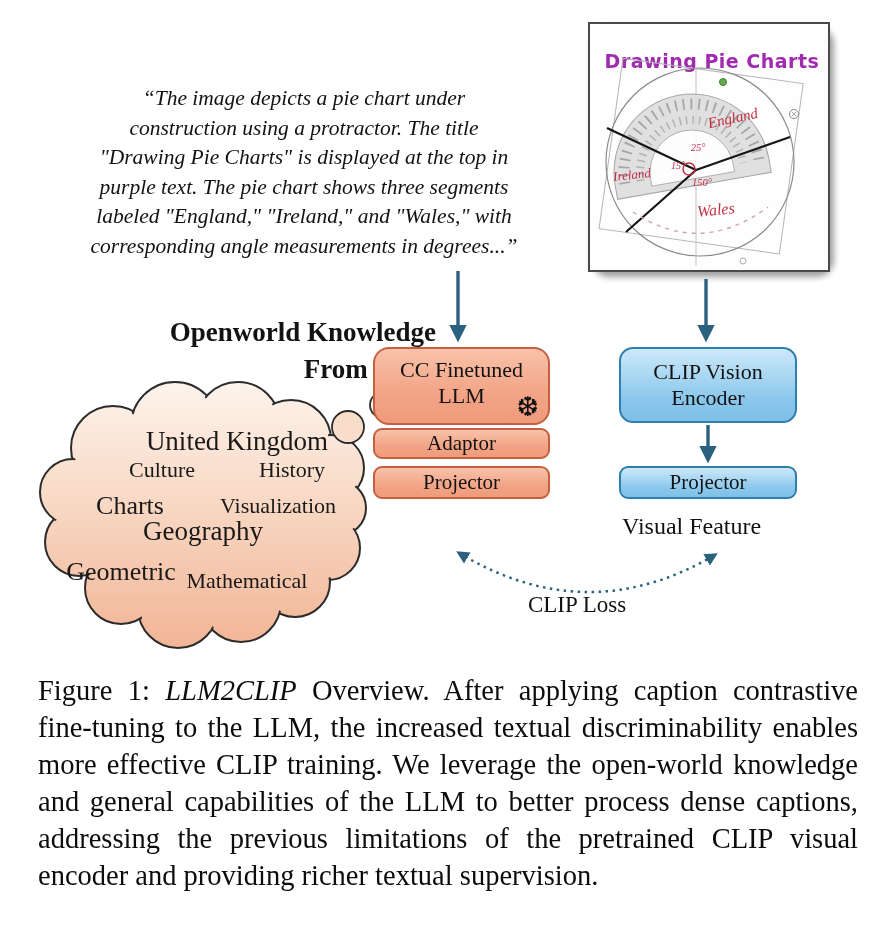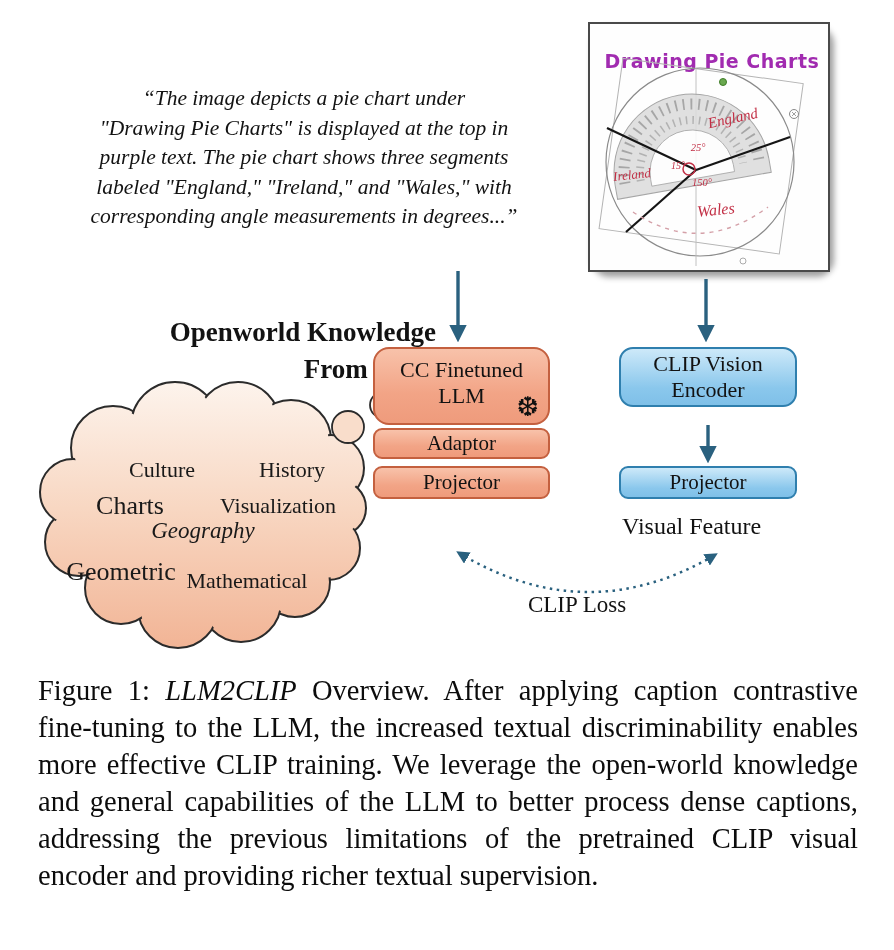--- a/index.html
+++ b/index.html
@@ -23,21 +23,21 @@
   .box{position:absolute;display:flex;align-items:center;justify-content:center;
        text-align:center;box-sizing:border-box;}
   .box-orange{background:linear-gradient(180deg,#f8c2aa 0%,#f2a486 60%,#ef9b7c 100%);
               border:2.5px solid #c4603f;}
   .box-blue{background:linear-gradient(180deg,#cde9f9 0%,#8ac7ec 70%,#7fc0e8 100%);
             border:2.5px solid #2f7fae;}
   .llm-box{left:373px;top:347px;width:177px;height:78px;border-radius:16px;
            font-size:22px;line-height:26px;}
   .adaptor-box{left:373px;top:428px;width:177px;height:31px;border-radius:9px;font-size:21px;}
   .proj-lang-box{left:373px;top:466px;width:177px;height:33px;border-radius:9px;font-size:21px;}
-  .clip-box{left:619px;top:347px;width:178px;height:60px;border-radius:14px;
+  .clip-box{left:619px;top:347px;width:178px;height:76px;border-radius:14px;
             font-size:22px;line-height:26px;}
   .proj-vis-box{left:619px;top:466px;width:178px;height:33px;border-radius:9px;font-size:21px;}
 
   .snowflake{position:absolute;right:9px;bottom:3px;font-size:27px;line-height:27px;
              color:#111;font-family:"DejaVu Sans",sans-serif;}
 
   .feat-label{font-size:24px;white-space:nowrap;}
   .lang-feat{left:374px;top:506px;width:184px;text-align:center;}
   .vis-feat{left:622px;top:513px;width:172px;}
   .clip-loss{left:497px;top:592px;width:160px;text-align:center;font-size:23px;}
@@ -50,20 +50,21 @@
   .overlay{left:0;top:0;pointer-events:none;}
 </style>
 </head>
 <body>
 
 <div class="stage">
 
 
   <div class="abs quote">
     <div>“The image depicts a pie chart under</div>
+    <div>construction using a protractor. The title</div>
     <div>"Drawing Pie Charts" is displayed at the top in</div>
     <div>purple text. The pie chart shows three segments</div>
     <div>labeled "England," "Ireland," and "Wales," with</div>
     <div>corresponding angle measurements in degrees...”</div>
   </div>
 
   <div class="abs pie-wrap">
     <svg width="242" height="250" viewBox="0 0 242 250">
       <rect x="1" y="1" width="240" height="248" fill="#fefefe" stroke="#4a4a4a" stroke-width="2"></rect>
       <text x="124" y="46" text-anchor="middle" fill="#a12bb0" font-family="DejaVu Sans, sans-serif" font-size="19" font-weight="600" letter-spacing="0.5">Drawing Pie Charts</text>
@@ -155,25 +156,26 @@
           <circle cx="250" cy="142" r="58"></circle>
       </g>
 
       <g stroke="#2b2b2b" stroke-width="1.8">
         <circle cx="315" cy="47" r="16" fill="#f9ddcb"></circle>
         <circle cx="350" cy="25" r="13" fill="#fdf3ec"></circle>
         <circle cx="374" cy="11" r="7.5" fill="#ffffff"></circle>
       </g>
     </svg>
 
+    <span class="cloud-term" style="left:204px;top:61px;font-size:27px;">United Kingdom</span>
     <span class="cloud-term" style="left:129px;top:90px;font-size:22px;">Culture</span>
     <span class="cloud-term" style="left:259px;top:90px;font-size:22px;">History</span>
     <span class="cloud-term" style="left:97px;top:126px;font-size:26px;">Charts</span>
     <span class="cloud-term" style="left:245px;top:126px;font-size:22px;">Visualization</span>
-    <span class="cloud-term" style="left:170px;top:151px;font-size:23px;font-style:italic;">Geography</span>
+    <span class="cloud-term" style="left:170px;top:151px;font-size:27px;">Geography</span>
     <span class="cloud-term" style="left:88px;top:192px;font-size:26px;">Geometric</span>
     <span class="cloud-term" style="left:214px;top:201px;font-size:22px;">Mathematical</span>
   </div>
 
   <div class="box box-orange llm-box">
     <span style="display:block;width:130px;margin-top:-6px;font-family:Liberation Serif, serif;">CC Finetuned LLM</span>
     <span class="snowflake">❆</span>
   </div>
   <div class="box box-orange adaptor-box">
     <span>Adaptor</span>

